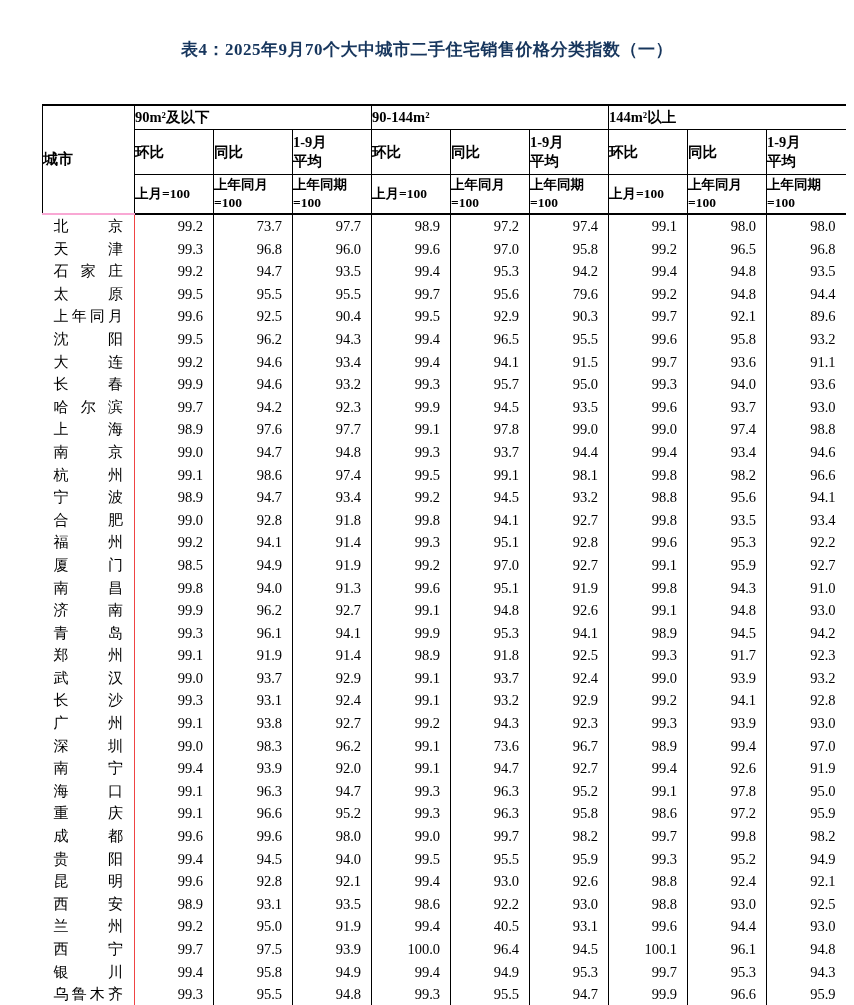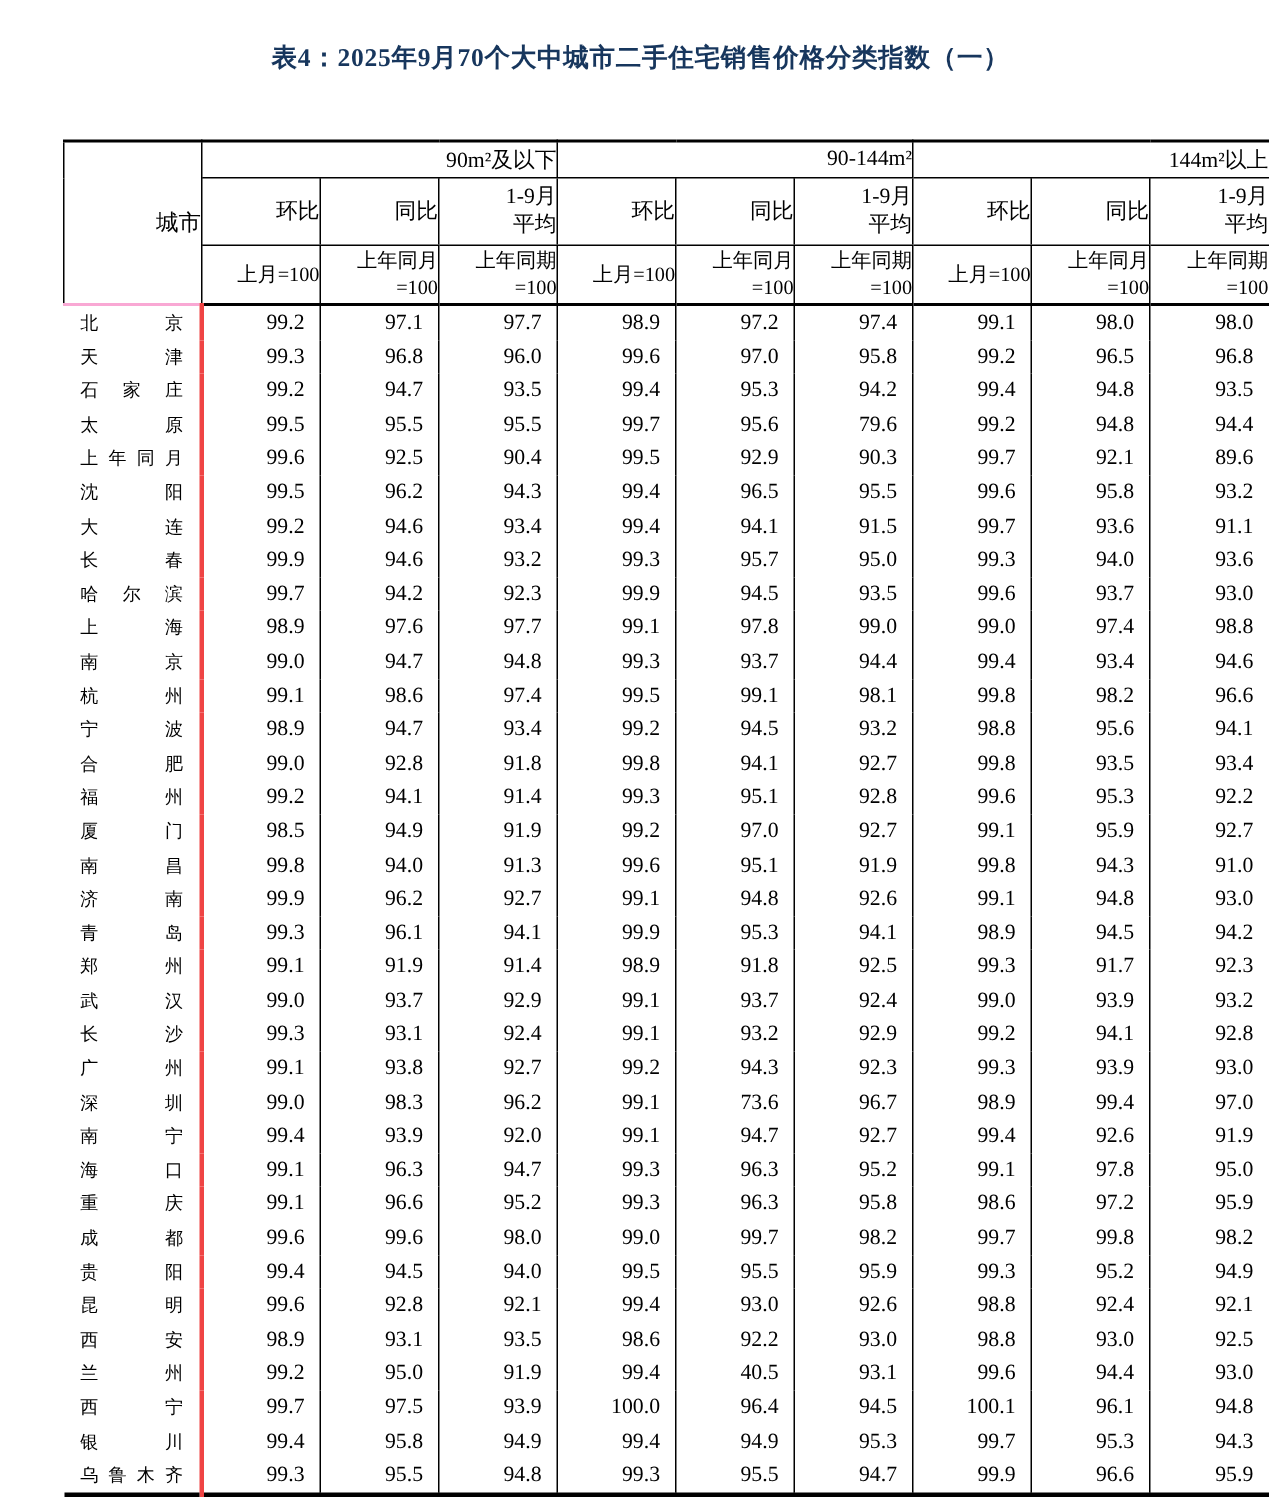--- a/index.html
+++ b/index.html
@@ -8,21 +8,21 @@
     background: #ffffff;
   }
   body {
     width: 854px;
     height: 1005px;
     overflow: hidden;
     font-family: "Liberation Serif", "DejaVu Serif", serif;
     color: #000;
   }
   .title {
-    margin-top: 27px;
+    margin-top: 38px;
     text-align: center;
     font-size: 17px;
     font-weight: bold;
     color: #17365d;
     letter-spacing: 0.5px;
   }
   .table-wrap {
     margin-left: 42px;
     margin-top: 43px;
   }
@@ -30,22 +30,22 @@
     table-layout: fixed;
     width: 803px;
     border-collapse: collapse;
     border-top: 2px solid #000;
     border-bottom: 3px solid #000;
   }
   col.c-city { width: 92px; }
   col.c-val  { width: 79px; }
 
   th {
-    font-weight: normal;
-    text-align: right;
+    font-weight: bold;
+    text-align: left;
     vertical-align: middle;
     white-space: pre-line;
     padding: 0;
   }
   
   th.city-h {
     border-left: 1px solid #000;
     border-right: 1px solid #000;
     border-bottom: 2px solid #f9a8d4;
     font-size: 15px;
@@ -75,25 +75,25 @@
   }
 
   tbody td {
     height: 22.6px;
     line-height: 22.6px;
     padding: 0;
     font-size: 14.5px;
     overflow: hidden;
   }
   tbody td.city {
-    border-right: 3px solid #ef4444;
+    border-right: 1px solid #ef4444;
     padding: 0 11px;
     text-align: justify;
     text-align-last: justify;
-    font-size: 12px;
+    font-size: 15px;
   }
   tbody td.val {
     border-left: 1px solid #000;
     text-align: right;
     padding-right: 10px;
   }
 </style>
 </head>
 <body>
 
@@ -149,21 +149,21 @@
         <th class="b">上年同月
 =100</th>
         <th class="b">上年同期
 =100</th>
       </tr>
     </thead>
     <tbody>
         <tr>
           <td class="city">北京</td>
           <td class="val">99.2</td>
-          <td class="val">97.1</td>
+          <td class="val">73.7</td>
           <td class="val">97.7</td>
           <td class="val">98.9</td>
           <td class="val">97.2</td>
           <td class="val">97.4</td>
           <td class="val">99.1</td>
           <td class="val">98.0</td>
           <td class="val">98.0</td>
         </tr>
         <tr>
           <td class="city">天津</td>

